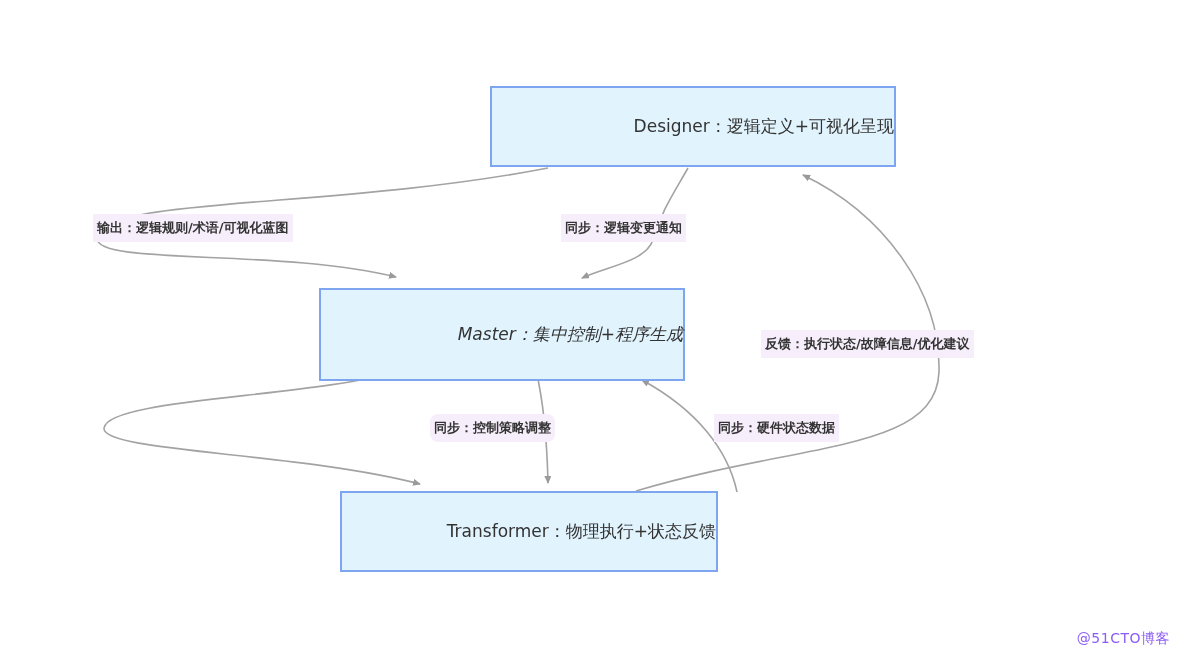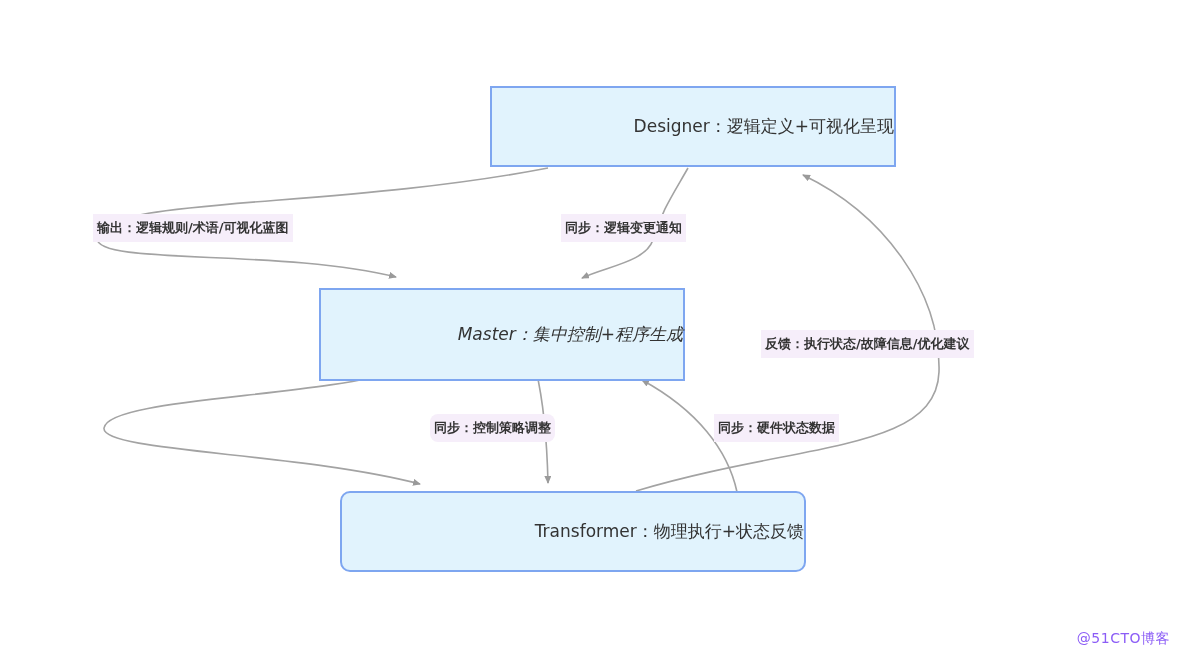--- a/index.html
+++ b/index.html
@@ -34,21 +34,21 @@
     color: var(--text, #333333);
     display: flex;
     align-items: center;
     justify-content: flex-end;
     font-size: 17px;
     box-sizing: border-box;
     white-space: nowrap;
   }
   .node-designer    { left: 490px; top:  86px; width: 406px; height: 81px; }
   .node-master      { left: 319px; top: 288px; width: 366px; height: 93px; font-style: italic; }
-  .node-transformer { left: 340px; top: 491px; width: 466px; height: 81px; border-radius: 10px; }
+  .node-transformer { left: 340px; top: 491px; width: 378px; height: 81px; }
   .edge-label {
     position: absolute;
     z-index: 2;
     background: var(--label-bg, #f6eefa);
     color: var(--text, #333333);
     font-size: 13px;
     line-height: 28px;
     padding: 0 4px;
     white-space: nowrap;
     font-weight: bold;

